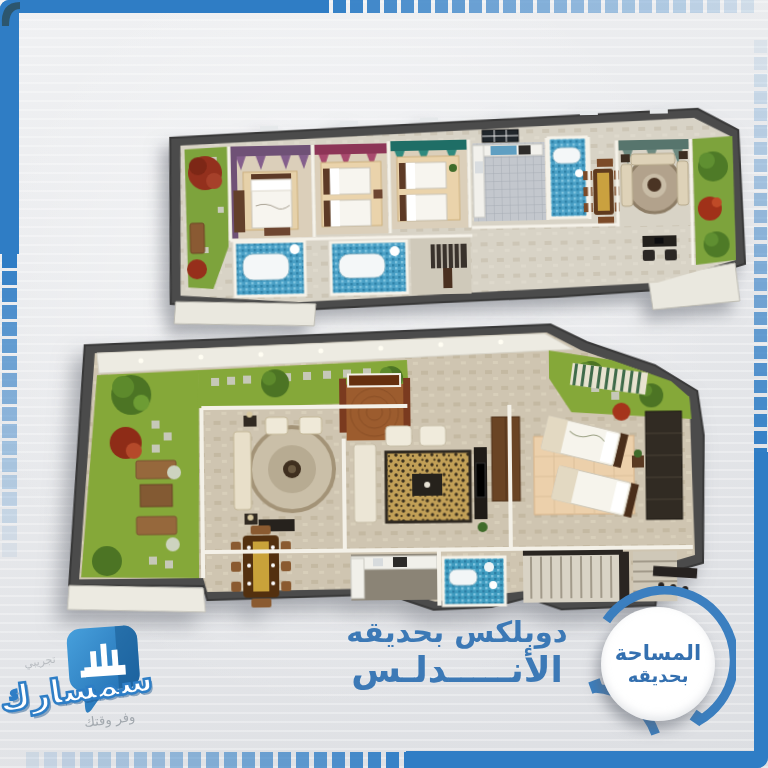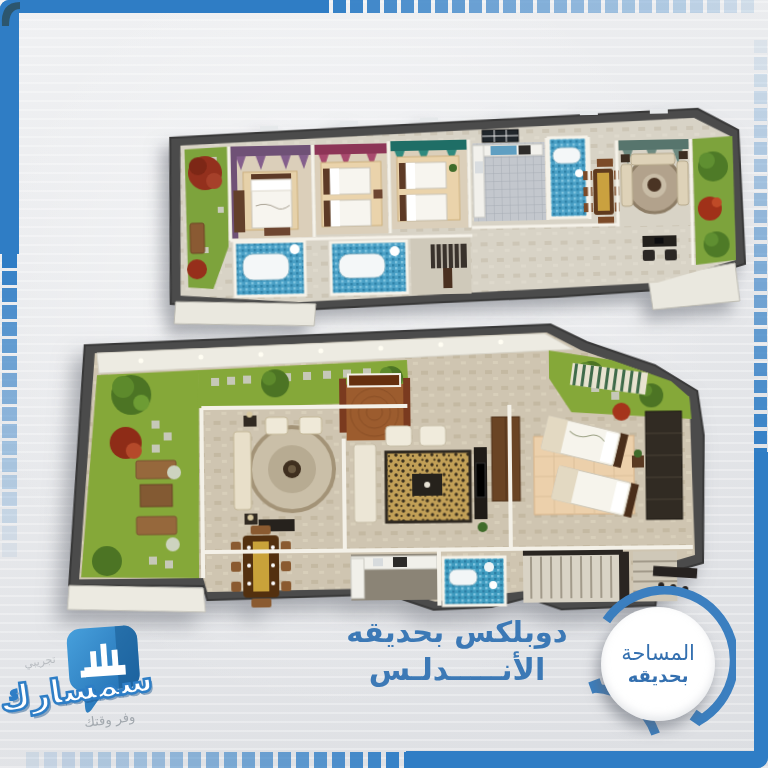--- a/index.html
+++ b/index.html
@@ -15,28 +15,28 @@
   .frame-right{position:absolute;right:0;top:452px;width:14px;height:316px;background:var(--frame,#2f7dc5);border-radius:0 0 11px 0;}
   .frame-bottom{position:absolute;left:406px;right:0;bottom:0;height:17px;background:var(--frame,#2f7dc5);border-radius:0 0 11px 0;}
   .corner-curl{position:absolute;left:0;top:0;}
   
   .plan{position:absolute;}
   .plan-upper{left:142px;top:110px;width:616px;height:216px;transform:rotate(-1.2deg);filter:drop-shadow(-8px 10px 8px rgba(96,100,110,.5));}
   .plan-ground{left:52px;top:318px;width:700px;height:298px;transform:rotate(-0.6deg);filter:drop-shadow(-10px 12px 10px rgba(96,100,110,.5));}
   
   .title{position:absolute;left:326px;top:614px;width:262px;direction:rtl;text-align:center;color:var(--title,#3c79b6);font-weight:bold;}
   .title .l1{font-size:29px;line-height:37px;}
-  .title .l2{font-size:30px;line-height:37px;}
+  .title .l2{font-size:36px;line-height:37px;}
   
   .badge{position:absolute;left:580px;top:586px;width:156px;height:156px;}
   .badge-ring{position:absolute;inset:0;color:var(--bring,#3b7fc0);}
   .badge-circle{position:absolute;left:21px;top:21px;width:114px;height:114px;border-radius:50%;background:#fff;
     box-shadow:-4px 8px 14px rgba(95,100,112,.55), inset 0 -4px 8px rgba(180,185,195,.35);
     display:flex;flex-direction:column;align-items:center;justify-content:center;direction:rtl;}
-  .badge-area{color:var(--btext,#3470b0);font-size:21px;font-weight:normal;line-height:24px;}
+  .badge-area{color:var(--btext,#3470b0);font-size:21px;font-weight:bold;line-height:24px;}
   .badge-value{color:var(--bval,#3a3a3c);font-family:"DejaVu Serif",serif;font-size:28px;font-weight:bold;line-height:32px;direction:ltr;}
   .badge-garden{color:var(--btext,#3470b0);font-size:18px;font-weight:bold;line-height:22px;}
   
   .logo{position:absolute;left:0;top:613px;width:200px;height:150px;}
   .logo-bubble{position:absolute;left:66px;top:10px;width:80px;height:94px;transform:rotate(-4deg);}
   .brand{position:absolute;left:-4px;top:56px;width:160px;font-size:34px;font-weight:bold;color:#fff;direction:rtl;text-align:center;
     transform:rotate(-8deg);-webkit-text-stroke:2.5px var(--bubble,#2e7ec6);
     text-shadow:2px 3px 0 rgba(27,84,140,.45), 0 0 2px var(--bubble,#2e7ec6);}
   .tagline{position:absolute;left:84px;top:99px;font-size:13px;color:var(--gray,#a2a8ae);transform:rotate(-7deg);direction:rtl;}
   .trial{position:absolute;left:24px;top:42px;font-size:11px;color:#b8bcc1;transform:rotate(-9deg);direction:rtl;}

